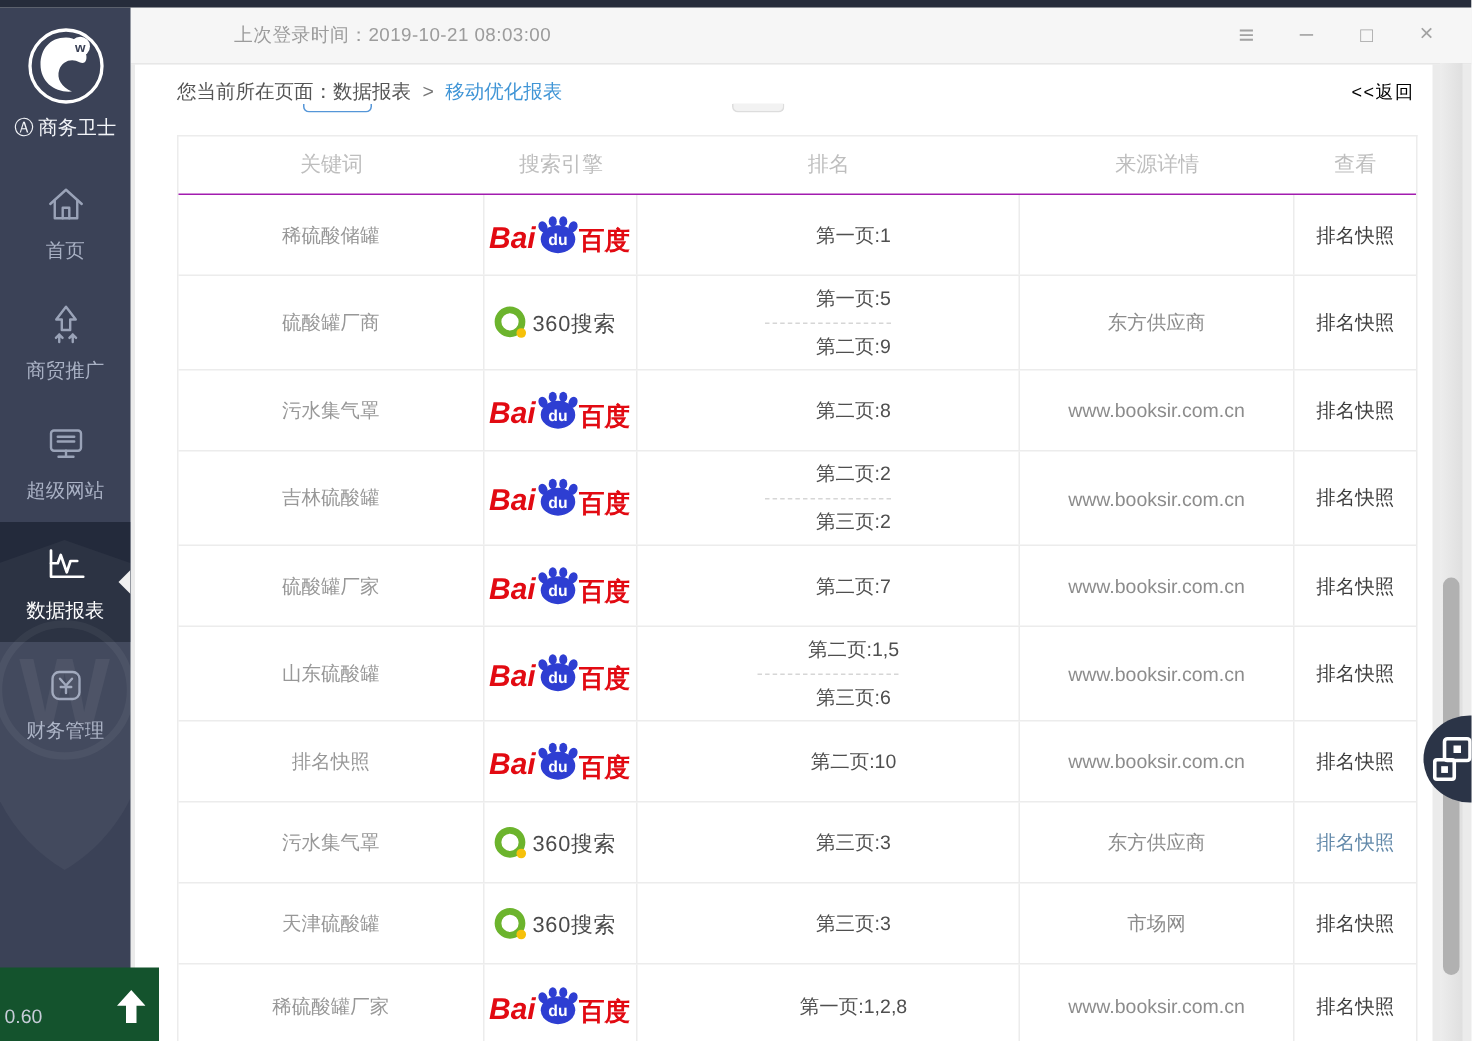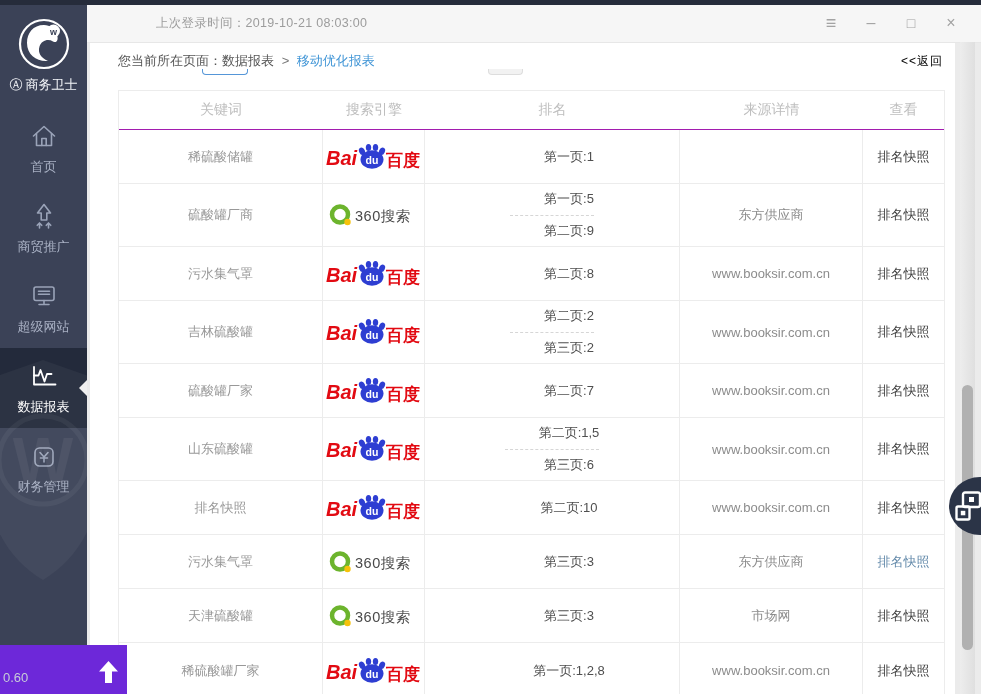--- a/index.html
+++ b/index.html
@@ -24,21 +24,21 @@
   .app-name{display:flex;align-items:center;justify-content:center;gap:3px;color:#f2f4f8;font-size:13px;}
   .nav{margin-top:14px;}
   .nav-item{height:80px;display:flex;flex-direction:column;align-items:center;justify-content:center;gap:7px;color:#a9b1c4;font-size:13px;cursor:pointer;position:relative;}
   .nav-item svg{display:block;}
   .nav-item .ic{stroke:#9aa3b8;}
   .nav-item.active{background:#232a3b;color:#ffffff;}
   .nav-item.active .ic{stroke:#ffffff;}
   .nav-item.active::after{content:"";position:absolute;right:0;top:50%;margin-top:-8px;border-top:8px solid transparent;border-bottom:8px solid transparent;border-right:8px solid #f0f0f0;}
   .watermark{position:absolute;left:-22px;top:345px;opacity:1;pointer-events:none;}
   
-  .footer-dark{position:absolute;left:0;top:645px;width:127px;height:49px;background:#6d28d9;z-index:5;}
+  .footer-dark{position:absolute;left:0;top:645px;width:106px;height:49px;background:#14532d;z-index:5;}
   .version-text{position:absolute;left:3px;bottom:9px;color:#c7ccd8;font-size:13px;}
   .to-top{position:absolute;right:9px;bottom:7px;cursor:pointer;}
   
   .card{position:absolute;left:90px;top:42px;width:865px;height:689px;background:#ffffff;overflow:hidden;z-index:1;}
   .breadcrumb{position:absolute;left:28px;top:10px;font-size:13px;color:#555555;}
   .crumb-sep{margin:0 4px;color:#777;}
   .crumb-current{color:#4095d6;cursor:pointer;}
   .back-link{position:absolute;right:12px;top:11px;font-size:12px;color:#000000;cursor:pointer;letter-spacing:1px;}
   .tab-stub-blue{position:absolute;left:112px;top:27px;width:44px;height:5px;background:#fff;border:1px solid #5596d8;border-top:none;border-radius:0 0 4px 4px;cursor:pointer;}
   .tab-stub-gray{position:absolute;left:398px;top:27px;width:33px;height:5px;background:#f2f2f2;border:1px solid #dddddd;border-top:none;border-radius:0 0 4px 4px;cursor:pointer;}

